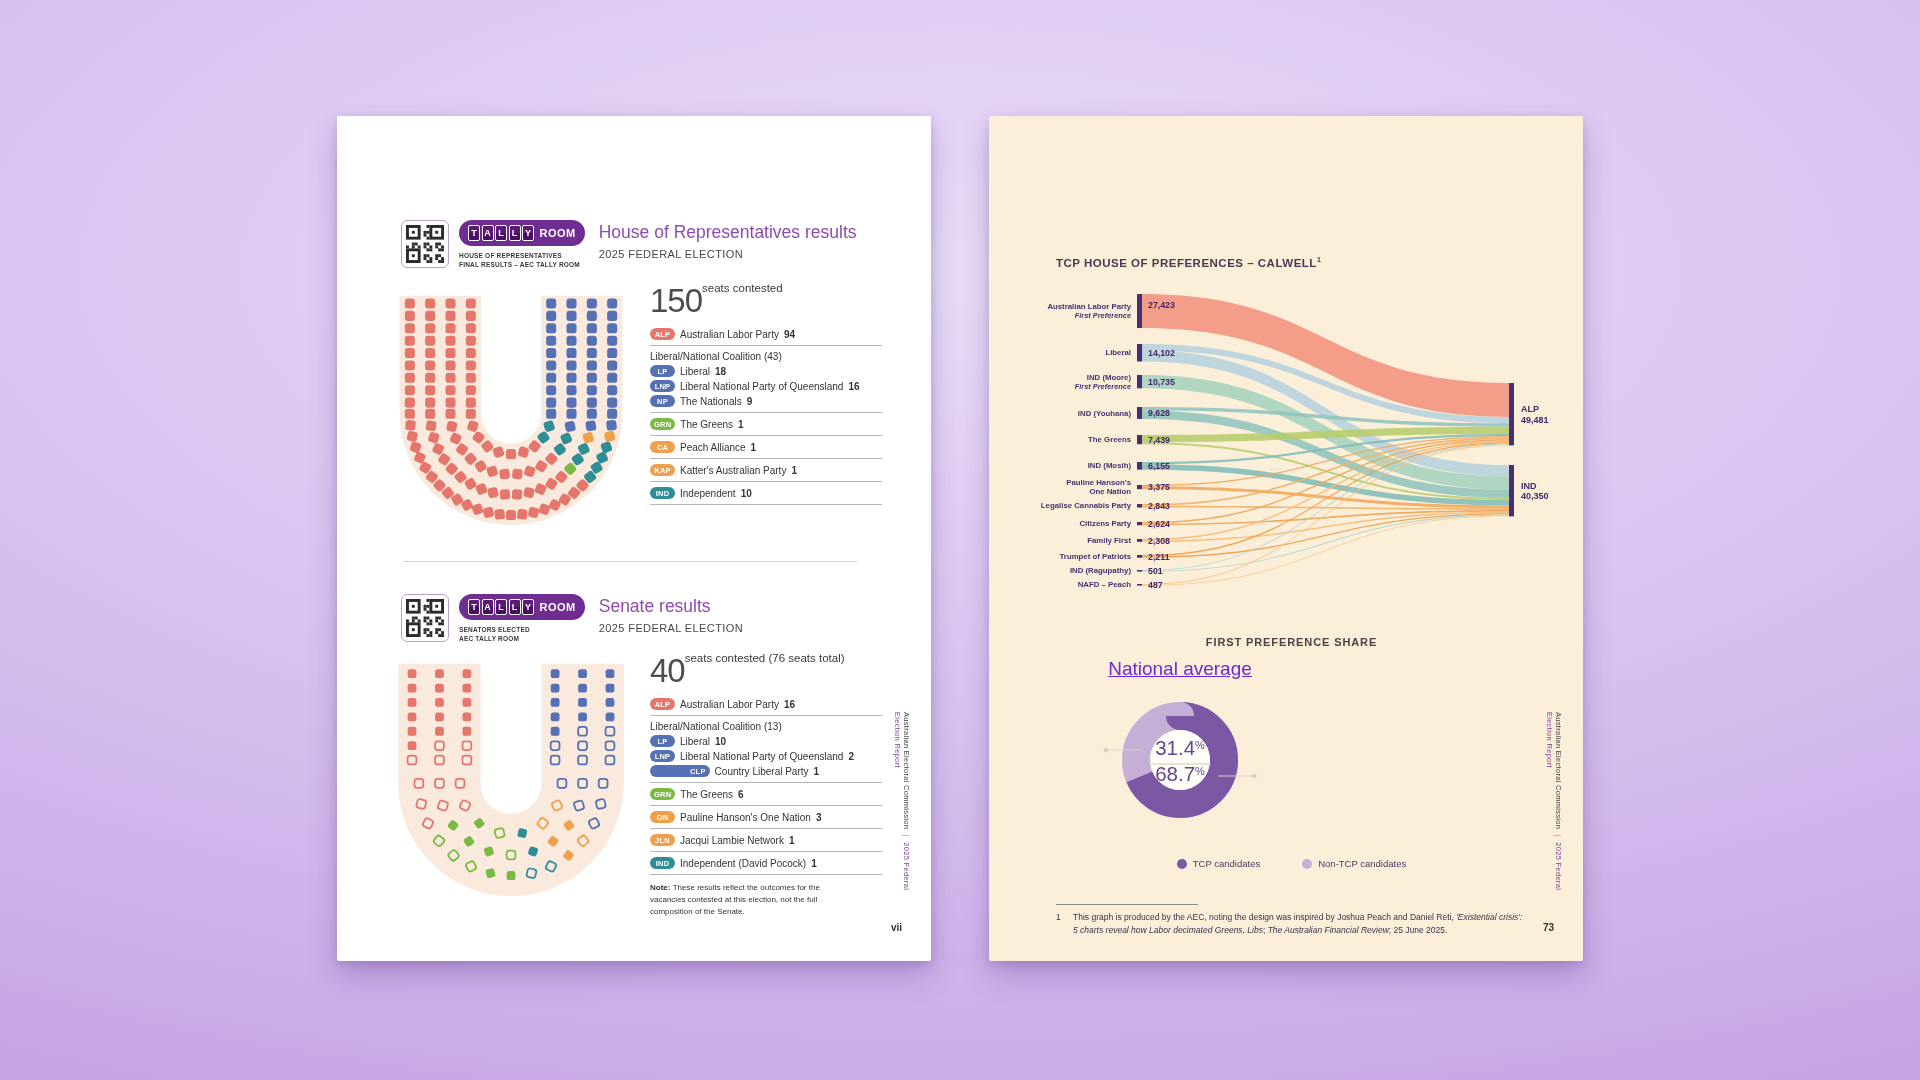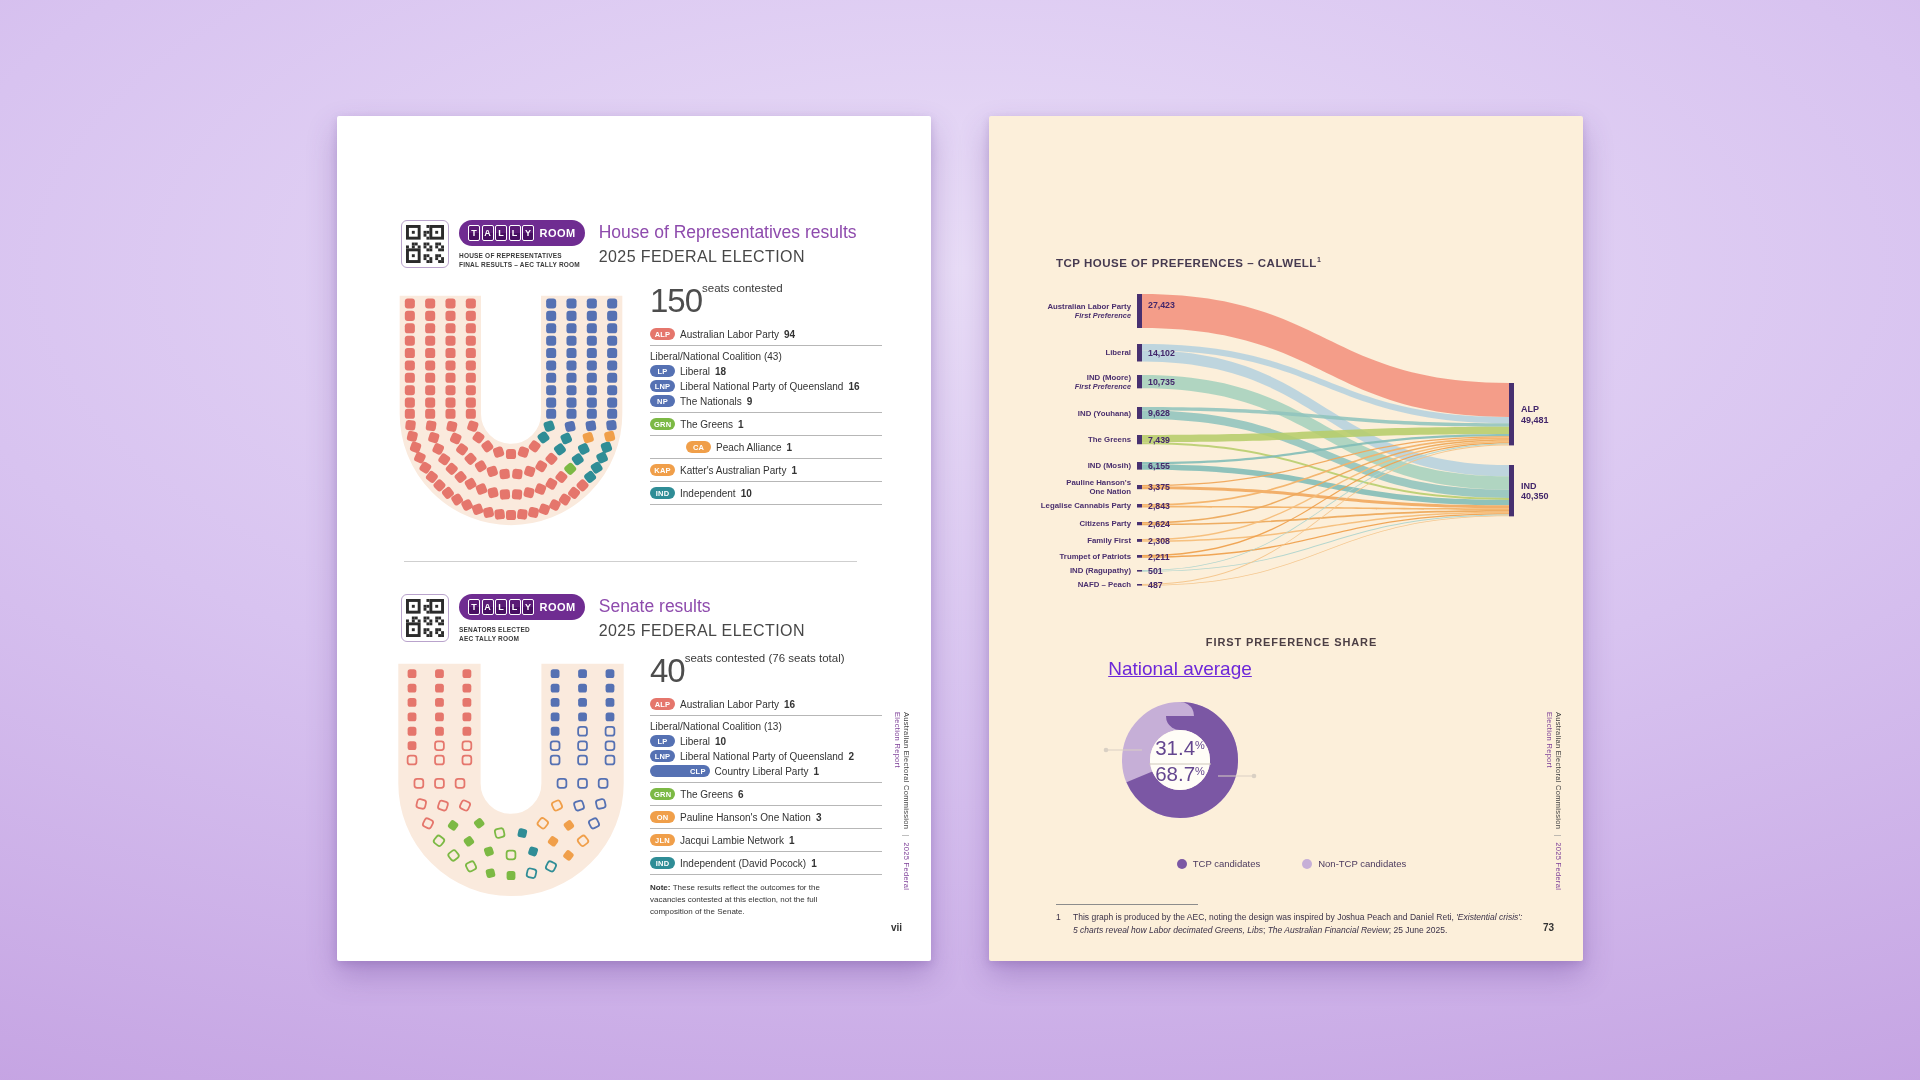--- a/index.html
+++ b/index.html
@@ -19,21 +19,21 @@
   .tally-badge{height:26px;border-radius:13px;background:#6f2c91;display:flex;align-items:center;
     padding:0 9px;}
   .tally-tiles{display:flex;}
   .tile{width:10px;height:14px;margin-right:1.5px;background:linear-gradient(180deg,#5a1b75 48%,#470f61 52%);
     border:1px solid #fff;border-radius:2px;color:#fff;font-size:9px;font-weight:bold;
     display:flex;align-items:center;justify-content:center;}
   .room{color:#fff;font-size:11px;font-weight:bold;margin-left:4px;letter-spacing:.5px;}
   .logo-cap{margin-top:6px;font-size:6.5px;font-weight:bold;color:#3a3a3a;line-height:1.35;letter-spacing:.2px;}
   .title-col{margin-left:14px;padding-top:2px;}
   .sec-title{margin:0;font-size:17.5px;font-weight:400;color:#8e4bad;}
-  .sec-sub{margin-top:5px;font-size:16px;color:#474747;letter-spacing:.4px;}
+  .sec-sub{margin-top:5px;font-size:11px;color:#474747;letter-spacing:.4px;}
 
   .parl{position:absolute;}
   .results{position:absolute;width:232px;}
   .bignum{display:flex;align-items:flex-start;margin-bottom:8px;}
   .num{font-size:33px;font-weight:300;color:#4d4d4d;letter-spacing:-1px;}
   .cap{font-size:11.5px;color:#3a3a3a;}
   .row{display:flex;align-items:center;gap:5px;margin:3px 0;font-size:10px;color:#333;white-space:nowrap;}
   .badge{min-width:25px;padding:1.5px 4px;border-radius:8px;color:#fff;font-size:7.5px;
     font-weight:bold;text-align:center;letter-spacing:.2px;flex:0 0 auto;box-sizing:border-box;}
   .count{font-weight:bold;}
@@ -325,21 +325,21 @@
           <span class="count">9</span>
         </div>
         <div class="rule"></div>
         <div class="row">
           <span class="badge" style="background: rgb(124, 185, 68);">GRN</span>
           <span class="name">The Greens</span>
           <span class="count">1</span>
         </div>
         <div class="rule"></div>
         <div class="row">
-          <span class="badge" style="background: rgb(240, 159, 74); margin-left: 36px;">CA</span>
+          <span class="badge" style="background: rgb(240, 159, 74);">CA</span>
           <span class="name">Peach Alliance</span>
           <span class="count">1</span>
         </div>
         <div class="rule"></div>
         <div class="row">
           <span class="badge" style="background: rgb(240, 159, 74);">KAP</span>
           <span class="name">Katter's Australian Party</span>
           <span class="count">1</span>
         </div>
         <div class="rule"></div>

